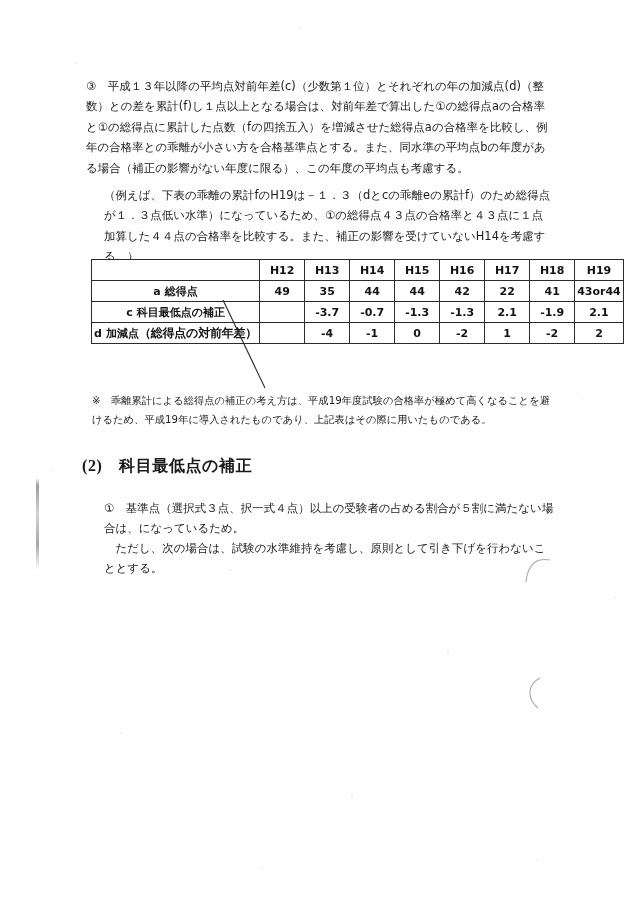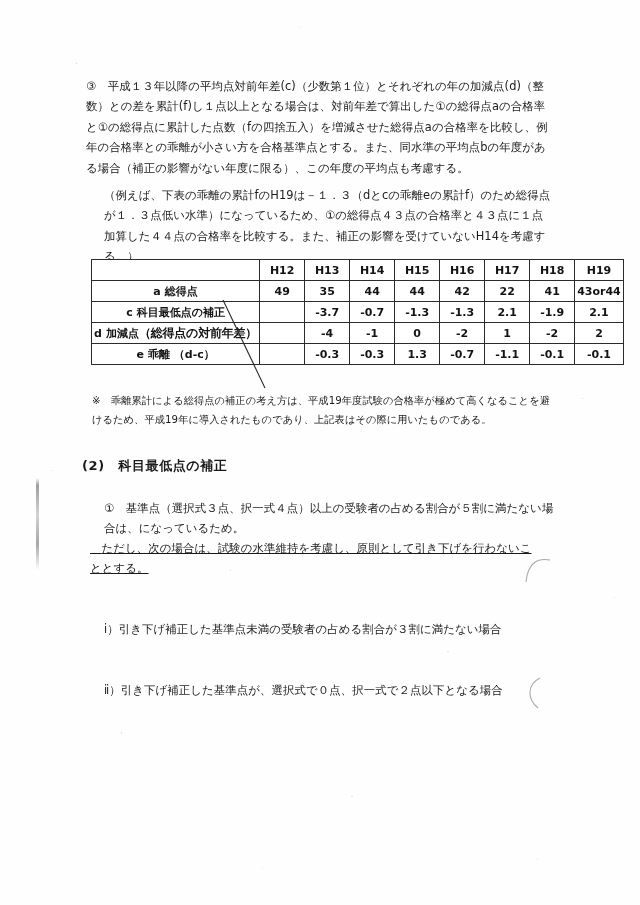--- a/index.html
+++ b/index.html
@@ -67,23 +67,23 @@
   .body-text {
     position: absolute;
     font-size: 11.4px;
     line-height: 20.4px;
     letter-spacing: .1px;
     white-space: pre-wrap;
   }
   .blk-item3   { left: 86px;  top: 76px;  width: 468px; }
   .blk-example { left: 104px; top: 185px; width: 450px; }
   .blk-note    { left: 92px;  top: 392px; width: 462px; font-size: 10.2px; line-height: 18.6px; }
-  .blk-sec2-h  { left: 82px;  top: 456px; font-size: 13px; font-weight: 700; letter-spacing: .6px; }
+  .blk-sec2-h  { left: 82px;  top: 456px; font-size: 16px; font-weight: 700; letter-spacing: .6px; font-family: Liberation Serif, serif; }
   .blk-item1   { left: 104px; top: 498px; width: 450px; }
-  .blk-tadashi { left: 90px; top: 538px; width: 450px; text-decoration: underline; }
+  .blk-tadashi { left: 104px; top: 538px; width: 450px; }
   .blk-roman   { left: 104px; top: 578px; width: 450px; }
 
   .marker { font-weight: 400; }
 
   
   #score-table-wrap {
     position: absolute;
     left: 91px;
     top: 259px;
   }
@@ -186,51 +186,36 @@
             <td class="rowlabel"><span class="rl-key">d</span><span>加減点</span><span class="rl-sub">（総得点の対前年差）</span></td>
             <td class="datacol"></td>
             <td class="datacol">-4</td>
             <td class="datacol">-1</td>
             <td class="datacol">0</td>
             <td class="datacol">-2</td>
             <td class="datacol">1</td>
             <td class="datacol">-2</td>
             <td class="datacol">2</td>
           </tr>
-          <tr>
-            <td class="rowlabel"><span class="rl-key">e</span><span>乖離 （d-c）</span></td>
-            <td class="datacol"></td>
-            <td class="datacol">-0.3</td>
-            <td class="datacol">-0.3</td>
-            <td class="datacol">1.3</td>
-            <td class="datacol">-0.7</td>
-            <td class="datacol">-1.1</td>
-            <td class="datacol">-0.1</td>
-            <td class="datacol">-0.1</td>
-          </tr>
         </tbody>
     </table>
 
     <svg id="diag-long" width="44" height="90" style="left:131px; top:40px;">
       <line x1="1" y1="1" x2="43" y2="89" stroke="#2b2b2b" stroke-width="1.1"></line>
     </svg>
   </div>
 
   <div class="body-text blk-note"><span class="marker">※</span>　<span>乖離累計による総得点の補正の考え方は、平成19年度試験の合格率が極めて高くなることを避けるため、平成19年に導入されたものであり、上記表はその際に用いたものである。</span></div>
 
   <div class="body-text blk-sec2-h"><span>(2)</span>　<span>科目最低点の補正</span></div>
 
   <div class="body-text blk-item1"><span class="marker">①</span>　<span>基準点（選択式３点、択一式４点）以上の受験者の占める割合が５割に満たない場合は、になっているため。</span></div>
 
   <div class="body-text blk-tadashi">　<span>ただし、次の場合は、試験の水準維持を考慮し、原則として引き下げを行わないこととする。</span></div>
 
-  <div class="body-text blk-roman">
-    <div><span>ⅰ）</span><span>引き下げ補正した基準点未満の受験者の占める割合が３割に満たない場合</span></div>
-    <div><span>ⅱ）</span><span>引き下げ補正した基準点が、選択式で０点、択一式で２点以下となる場合</span></div>
-  </div>
 
   <div id="edge-streak"></div>
   <svg class="pen-mark" style="left:520px; top:556px;" width="34" height="30">
     <path d="M30 4 C18 2, 8 6, 6 26" stroke="#555" stroke-width="1.1" fill="none"></path>
   </svg>
   <svg class="pen-mark" style="left:520px; top:676px;" width="30" height="34">
     <path d="M20 2 C8 8, 6 22, 18 32" stroke="#555" stroke-width="1.1" fill="none"></path>
   </svg>
   <div id="speckle"></div>
 </div>

